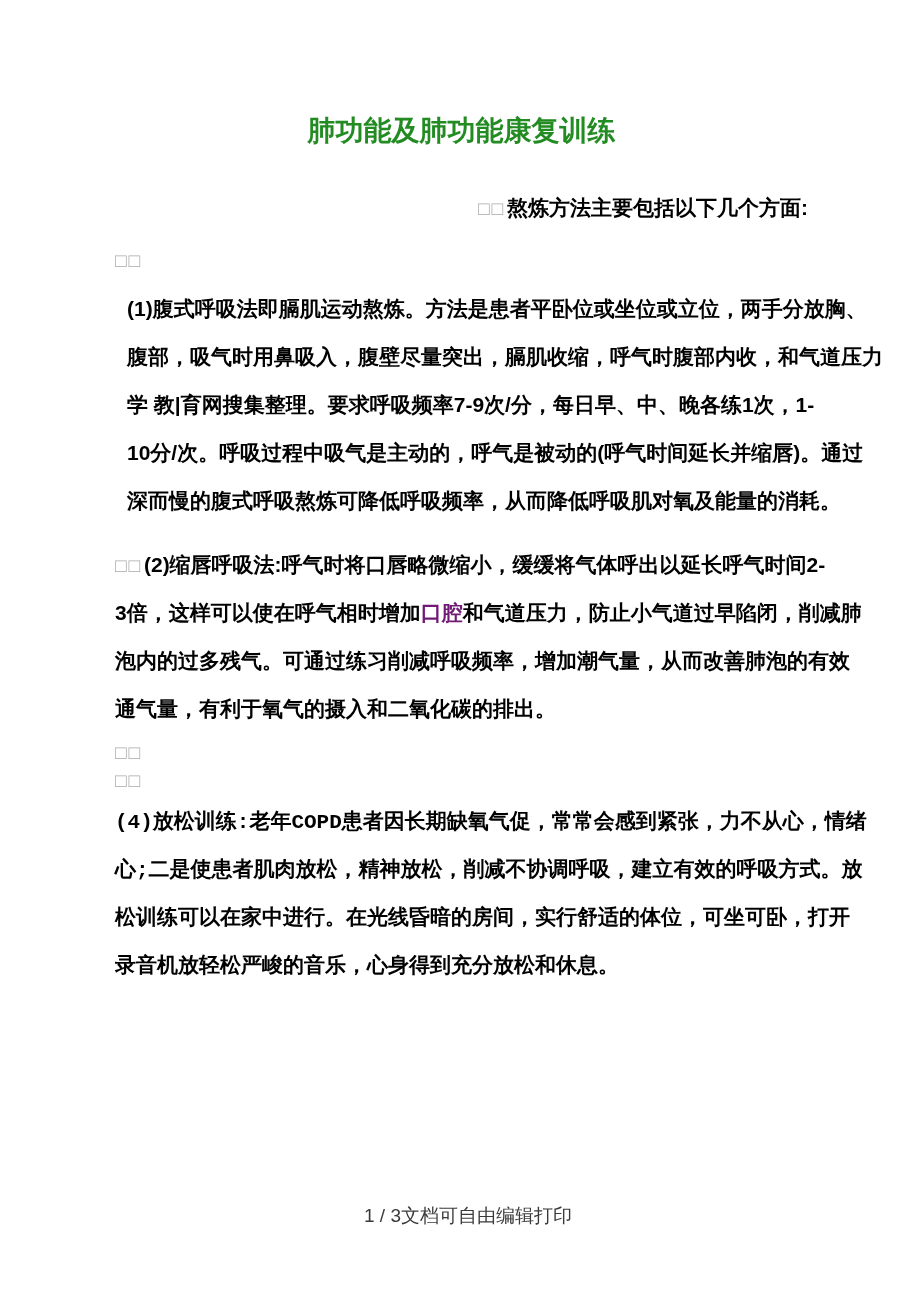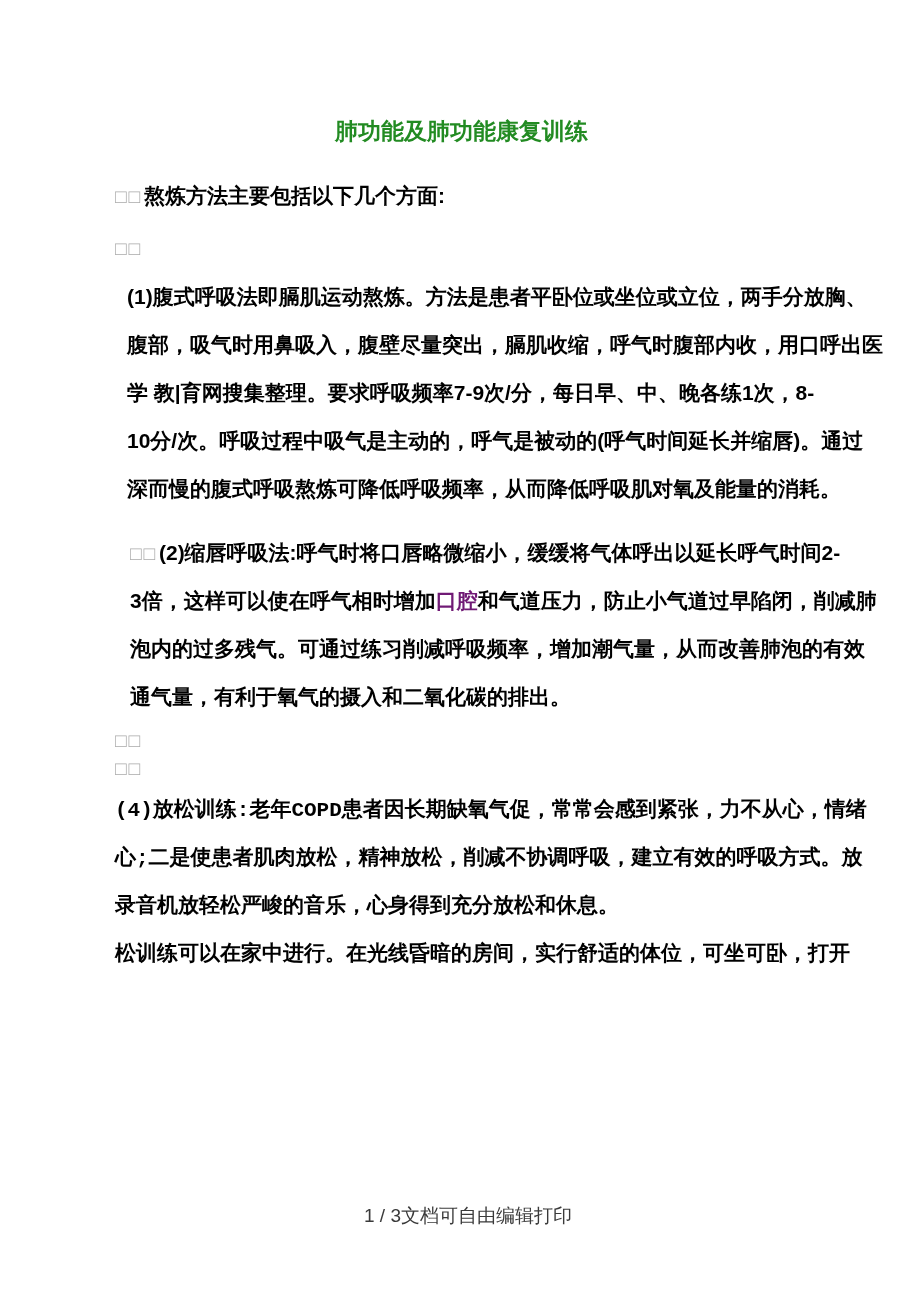--- a/index.html
+++ b/index.html
@@ -11,30 +11,31 @@
     overflow: hidden;
     font-family: "Liberation Sans", sans-serif;
     color: #000000;
   }
   .doc {
     padding: 118px 112px 0 115px;
   }
   .title {
     text-align: center;
     color: #228b22;
-    font-size: 23px;
+    font-size: 28px;
     font-weight: 700;
     line-height: 26px;
   }
   .heading-line {
-    margin-top: 40px;
+    margin-top: 52px;
     font-size: 21px;
     font-weight: 700;
     line-height: 24px;
     white-space: pre;
+    text-align: right;
   }
   .boxes {
     color: #ababab;
     font-weight: 400;
     font-size: 19px;
     letter-spacing: 2px;
     margin-right: 2px;
   }
   .spacer-line {
     height: 20px;
@@ -44,21 +45,21 @@
   .spacer-top { margin-top: 30px; }
   .spacer-mid-a { margin-top: 10px; }
   .spacer-mid-b { margin-top: 8px; }
   .para { font-size: 21px; font-weight: 600; }
   .para .line {
     height: 48px;
     line-height: 48px;
     white-space: pre;
   }
   .p1 { margin-top: 14px; margin-left: 12px; }
-  .p2 { margin-top: 16px; margin-left: 15px; }
+  .p2 { margin-top: 16px; }
   .p3 { margin-top: 8px; }
   .p4 { margin-top: 8px; font-family: Liberation Mono, monospace; }
   .inline-link { color: #701a75; }
   .footer {
     position: absolute;
     top: 1203px;
     left: 8px;
     width: 100%;
     text-align: center;
     font-size: 19px;
@@ -73,41 +74,41 @@
   <div class="doc">
 
     <div class="title">肺功能及肺功能康复训练</div>
 
     <div class="heading-line"><span class="boxes">□□</span><span>熬炼方法主要包括以下几个方面:</span></div>
 
     <div class="spacer-line spacer-top"><span class="boxes">□□</span></div>
 
     <div class="para p1">
       <div class="line">(1)腹式呼吸法即膈肌运动熬炼。方法是患者平卧位或坐位或立位，两手分放胸、</div>
-      <div class="line">腹部，吸气时用鼻吸入，腹壁尽量突出，膈肌收缩，呼气时腹部内收，用口呼出医</div>
-      <div class="line">学 教|育网搜集整理。要求呼吸频率7-9次/分，每日早、中、晚各练1次，8-</div>
+      <div class="line">腹部，吸气时用鼻吸入，腹壁尽量突出，膈肌收缩，呼气时腹部内收，和气道压力</div>
+      <div class="line">学 教|育网搜集整理。要求呼吸频率7-9次/分，每日早、中、晚各练1次，1-</div>
       <div class="line">10分/次。呼吸过程中吸气是主动的，呼气是被动的(呼气时间延长并缩唇)。通过</div>
       <div class="line">深而慢的腹式呼吸熬炼可降低呼吸频率，从而降低呼吸肌对氧及能量的消耗。</div>
     </div>
 
     <div class="para p2">
       <div class="line"><span class="boxes">□□</span><span>(2)缩唇呼吸法:呼气时将口唇略微缩小，缓缓将气体呼出以延长呼气时间2-</span></div>
       <div class="line"><span>3倍，这样可以使在呼气相时增加</span><span class="inline-link">口腔</span><span>和气道压力，防止小气道过早陷闭，削减肺</span></div>
       <div class="line">泡内的过多残气。可通过练习削减呼吸频率，增加潮气量，从而改善肺泡的有效</div>
       <div class="line">通气量，有利于氧气的摄入和二氧化碳的排出。</div>
     </div>
 
     <div class="spacer-line spacer-mid-a"><span class="boxes">□□</span></div>
 
 
     <div class="spacer-line spacer-mid-b"><span class="boxes">□□</span></div>
 
     <div class="para p4">
       <div class="line">(4)放松训练:老年COPD患者因长期缺氧气促，常常会感到紧张，力不从心，情绪</div>
       <div class="line">心;二是使患者肌肉放松，精神放松，削减不协调呼吸，建立有效的呼吸方式。放</div>
+      <div class="line">松训练可以在家中进行。在光线昏暗的房间，实行舒适的体位，可坐可卧，打开</div>
       <div class="line">录音机放轻松严峻的音乐，心身得到充分放松和休息。</div>
-      <div class="line">松训练可以在家中进行。在光线昏暗的房间，实行舒适的体位，可坐可卧，打开</div>
     </div>
 
   </div>
 
   <div class="footer">1 / 3文档可自由编辑打印</div>
 </div>
 
 </body></html>

